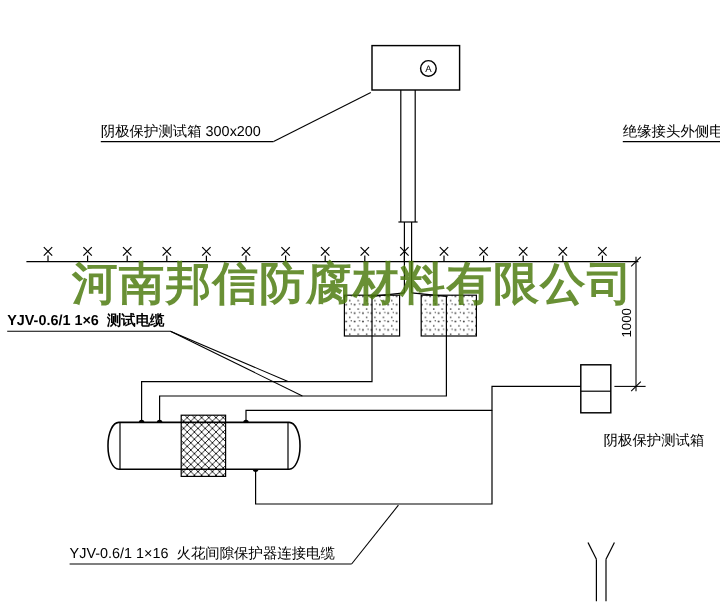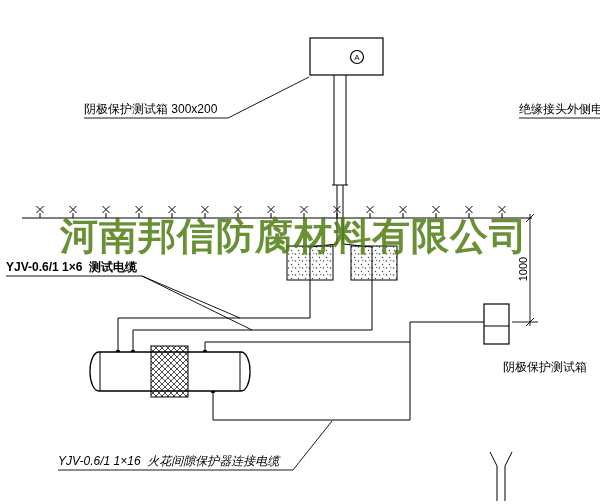--- a/index.html
+++ b/index.html
@@ -147,21 +147,21 @@
       <line x1="505" y1="466" x2="512" y2="452"></line>
     </g>
   </svg>
 
   <div class="lbl" style="left:84px;top:103px;">阴极保护测试箱 300x200</div>
 
   <div class="lbl" style="left:519px;top:103px;">绝缘接头外侧电缆</div>
 
   <div class="lbl" style="left:6px;top:261px;font-weight:bold;">YJV-0.6/1 1×6  测试电缆</div>
 
-  <div class="lbl" style="left:58px;top:455px;font-style:italic;">YJV-0.6/1 1×16  火花间隙保护器连接电缆</div>
+  <div class="lbl" style="left:58px;top:455px;">YJV-0.6/1 1×16  火花间隙保护器连接电缆</div>
 
   <div class="lbl" style="left:503px;top:361px;">阴极保护测试箱</div>
 
   <div class="dim-lbl" style="left:508px;top:263px;">1000</div>
 
   <div class="watermark">河南邦信防腐材料有限公司</div>
 
 </div>
 
 </body></html>

